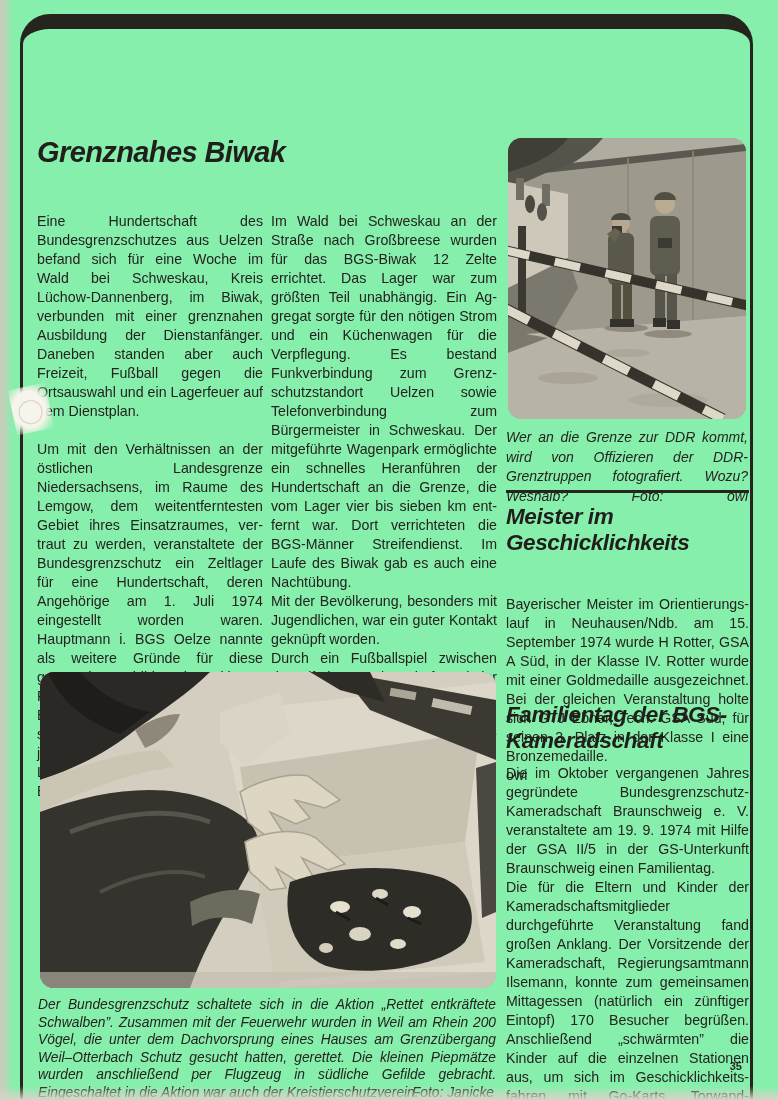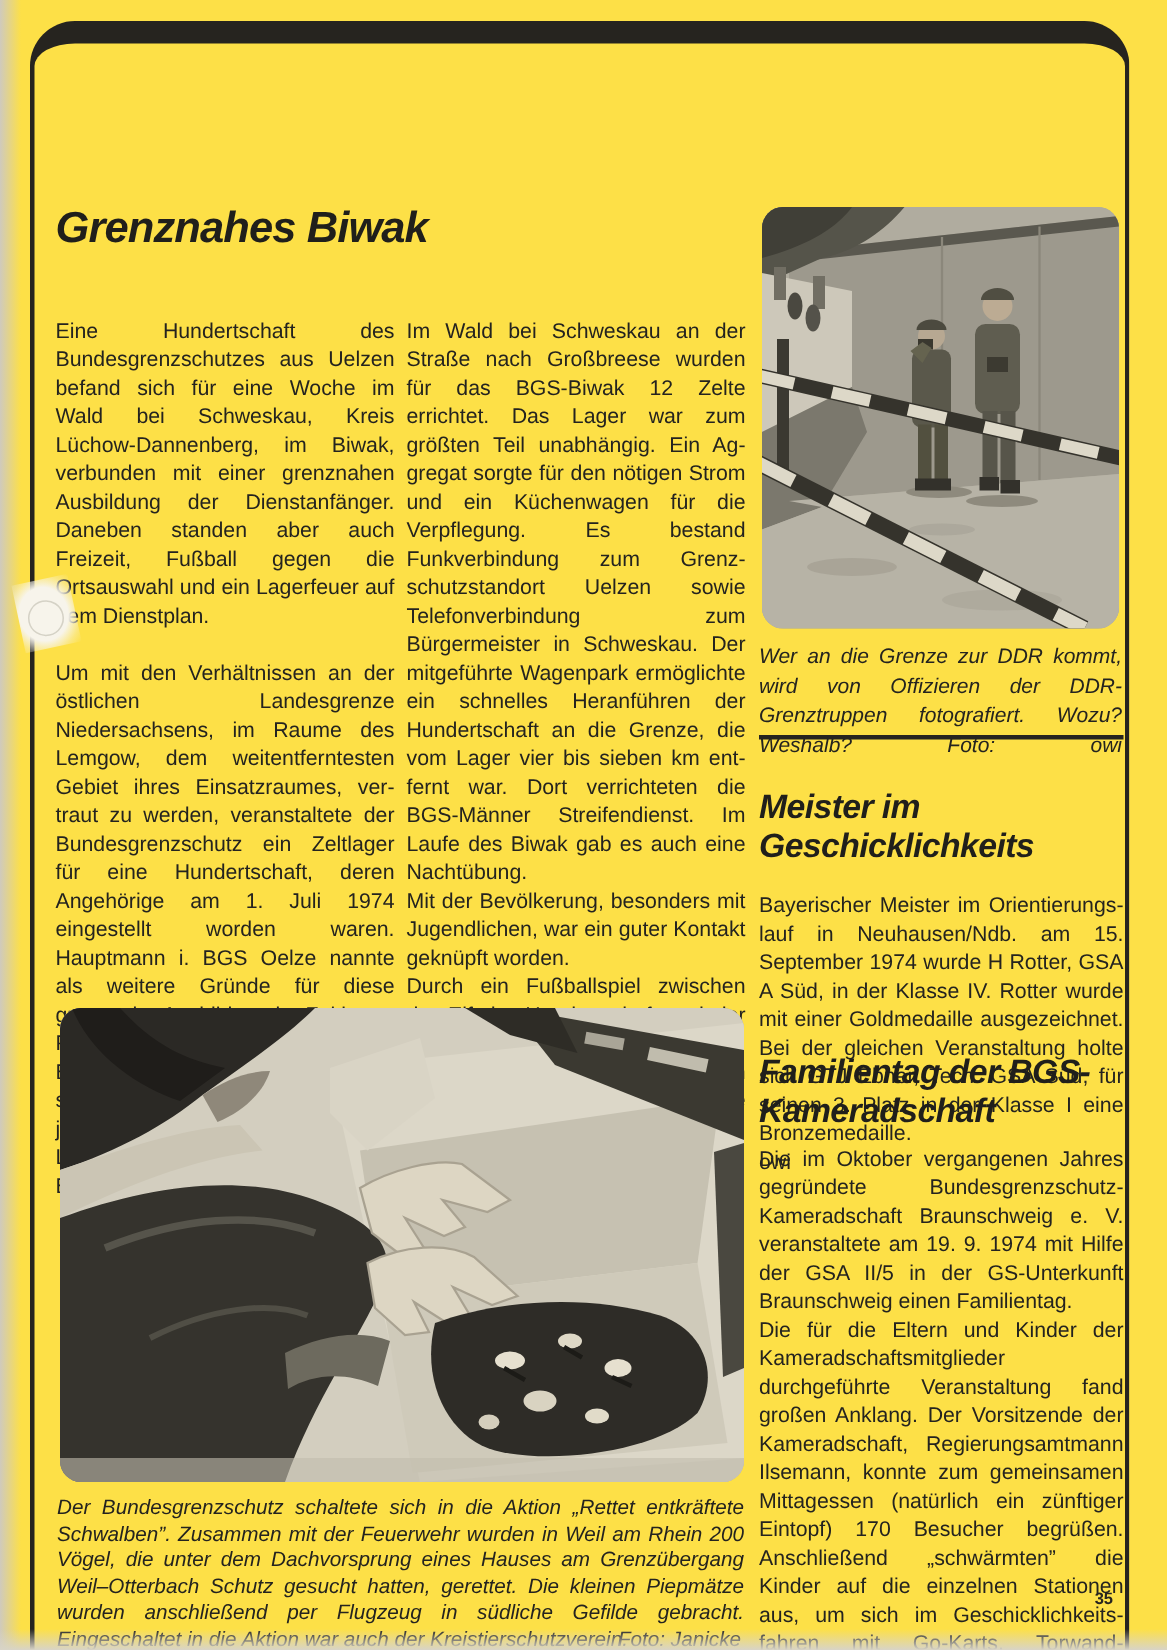--- a/index.html
+++ b/index.html
@@ -1,18 +1,18 @@
 <!DOCTYPE html>
 <html lang="de"><head>
 <meta charset="utf-8">
 <style>
   html,body{margin:0;padding:0;background:#dcd8cd;}
   .page{
     position:relative;width:778px;height:1100px;overflow:hidden;
-    background:#fde047;color:#1d1c19;
+    background:#86efac;color:#1d1c19;
     font-family:"Liberation Sans", sans-serif;
   }
   .edge-left{position:absolute;left:0;top:0;width:14px;height:1100px;
     background:linear-gradient(to right,#cfcabd,rgba(242,239,231,0));}
   .edge-bottom{position:absolute;left:0;top:1086px;width:778px;height:14px;
     background:linear-gradient(to top,#d8d4c7,rgba(242,239,231,0));}
   .frame{
     position:absolute;left:20px;top:14px;width:733px;height:1140px;
     box-sizing:border-box;
     border-left:3px solid #26241f;border-right:3px solid #26241f;
@@ -36,21 +36,21 @@
   .caption{font-style:italic;color:#24231f;}
   .photo1-caption{
     position:absolute;left:506px;top:428px;width:242px;
     font-size:14px;line-height:19.5px;text-align:justify;text-align-last:justify;
   }
   .rule{position:absolute;left:506px;top:490px;width:243px;height:3px;background:#26241f;}
   .sec-heading{
     position:absolute;width:250px;font-weight:bold;font-style:italic;
     font-size:22.5px;line-height:26px;letter-spacing:-0.4px;color:#201f1b;
   }
-  .h-meister{left:506px;top:504px;margin-top:21px;}
+  .h-meister{left:506px;top:504px;}
   .h-familientag{left:506px;top:702px;}
   .meister-body{position:absolute;left:506px;top:566px;width:243px;margin-top:29px;}
   .familientag-body{position:absolute;left:506px;top:764px;width:243px;}
   .photo2-caption{
     position:absolute;left:38px;top:996px;width:458px;
     font-size:13.8px;line-height:17.6px;text-align:justify;
   }
   .photo2-credit{position:absolute;right:2px;bottom:0;font-style:italic;}
   .page-number{
     position:absolute;left:700px;top:1060px;width:42px;text-align:right;

